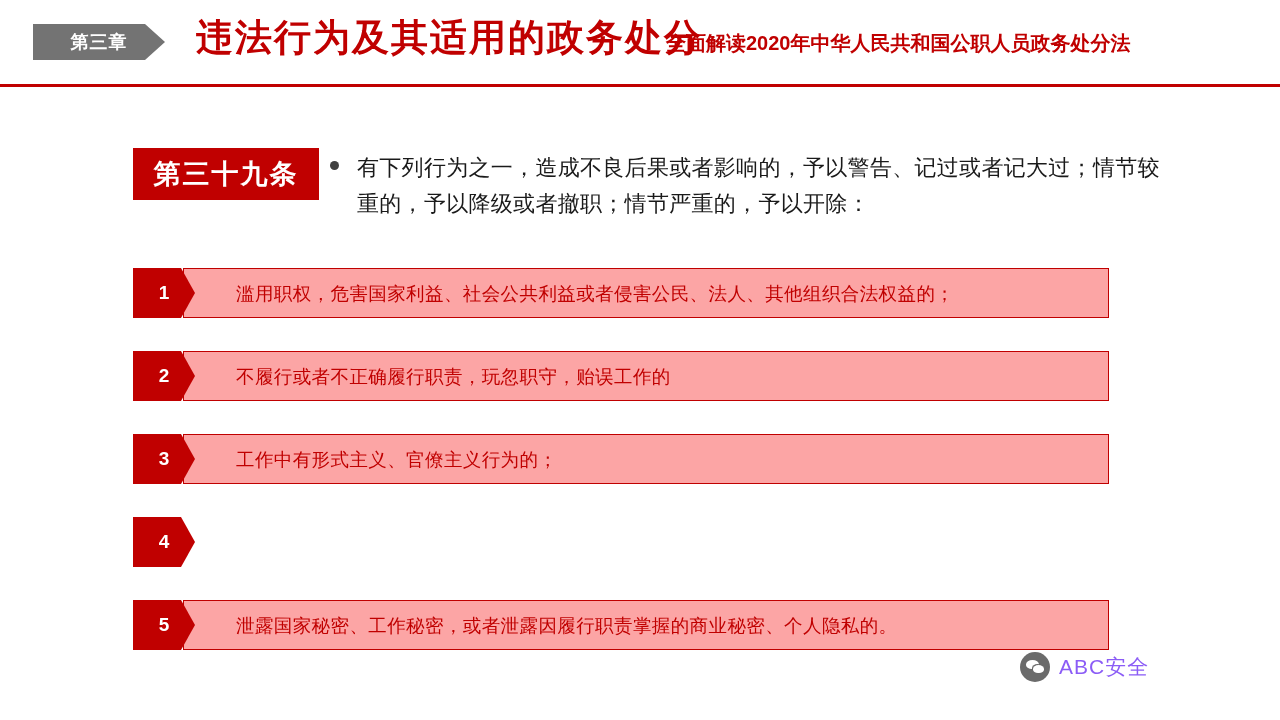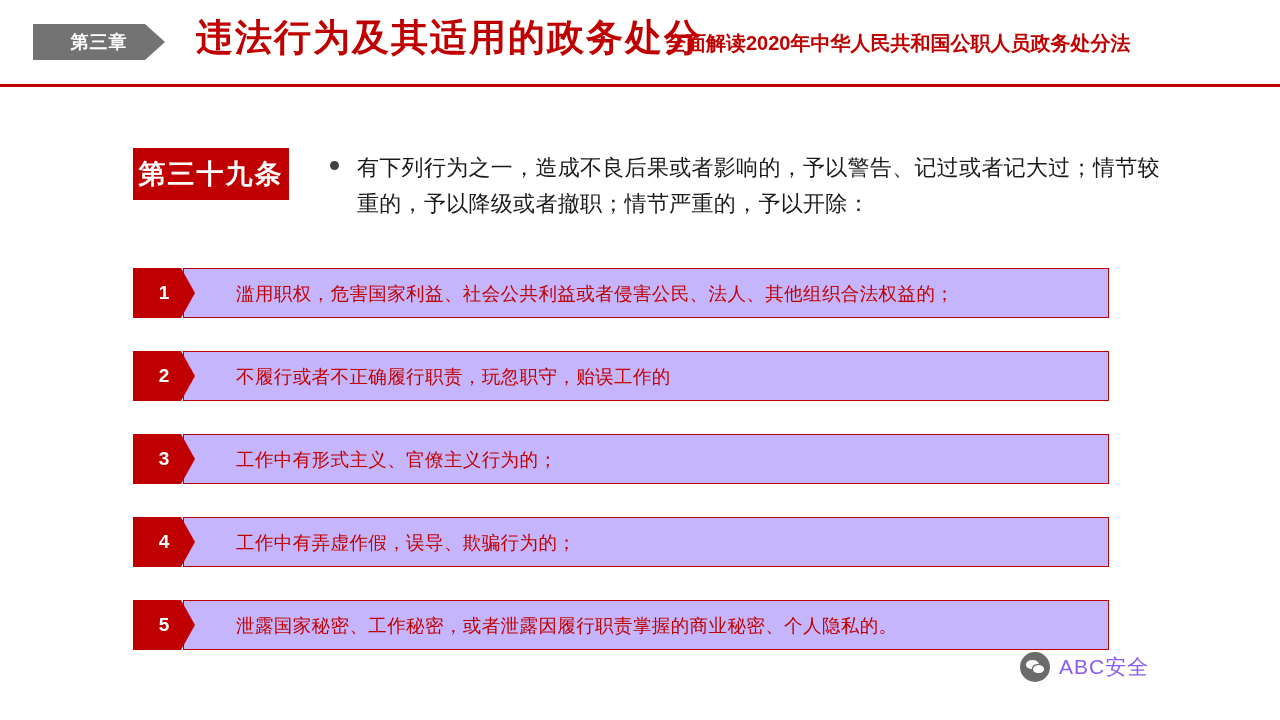--- a/index.html
+++ b/index.html
@@ -67,21 +67,21 @@
     width: 1280px;
     height: 3px;
     background: #c00000;
   }
 
   
   .article-badge {
     position: absolute;
     left: 133px;
     top: 148px;
-    width: 156px;
+    width: 186px;
     height: 52px;
     background: #c00000;
     color: #ffffff;
     font-size: 27px;
     font-weight: bold;
     letter-spacing: 2px;
     display: flex;
     align-items: center;
     justify-content: center;
   }
@@ -134,21 +134,21 @@
     z-index: 2;
   }
   .item-box {
     position: absolute;
     left: 183px;
     top: 0;
     width: 926px;
     height: 50px;
     border: 1.5px solid #c00000;
     box-sizing: border-box;
-    background: #c4b5fd;
+    background: #fca5a5;
     display: flex;
     align-items: center;
   }
   .item-text {
     color: #c00000;
     font-size: 18.5px;
     letter-spacing: 0.4px;
     padding-left: 52px;
   }
 
@@ -230,23 +230,20 @@
 
   <div class="item">
     <div class="item-num">3</div>
     <div class="item-box">
       <span class="item-text">工作中有形式主义、官僚主义行为的；</span>
     </div>
   </div>
 
   <div class="item">
     <div class="item-num">4</div>
-    <div class="item-box">
-      <span class="item-text">工作中有弄虚作假，误导、欺骗行为的；</span>
-    </div>
   </div>
 
   <div class="item">
     <div class="item-num">5</div>
     <div class="item-box">
       <span class="item-text">泄露国家秘密、工作秘密，或者泄露因履行职责掌握的商业秘密、个人隐私的。</span>
     </div>
   </div>
 
 </div>

